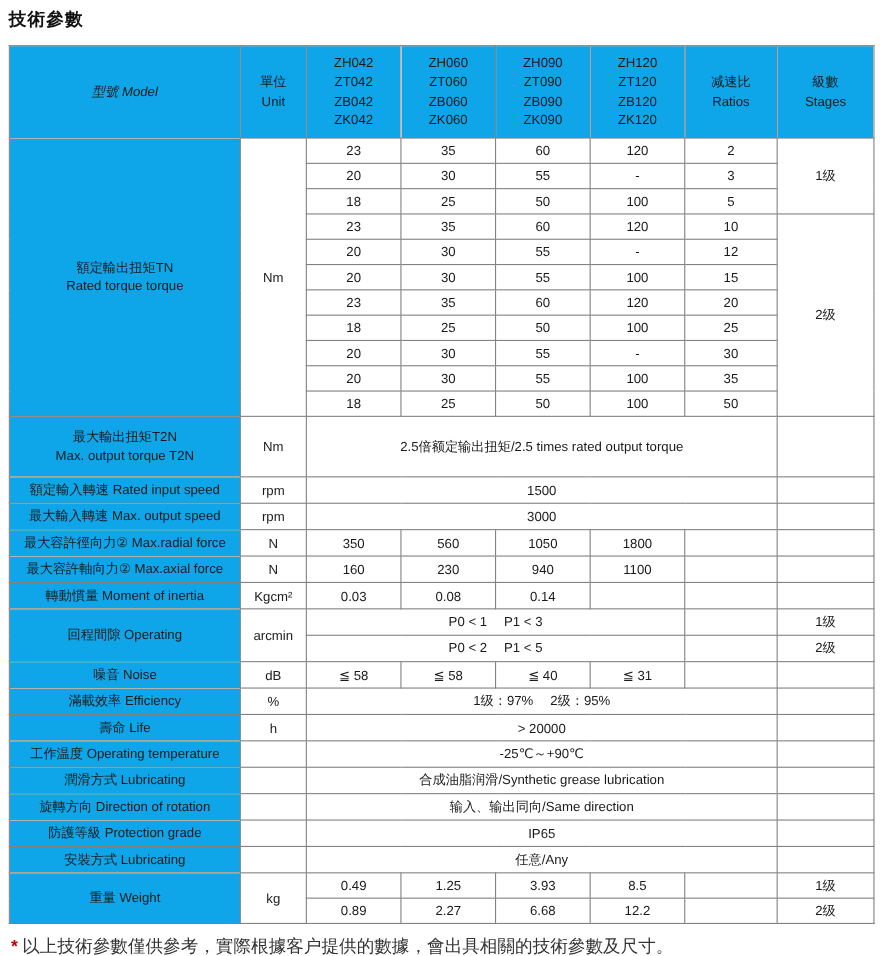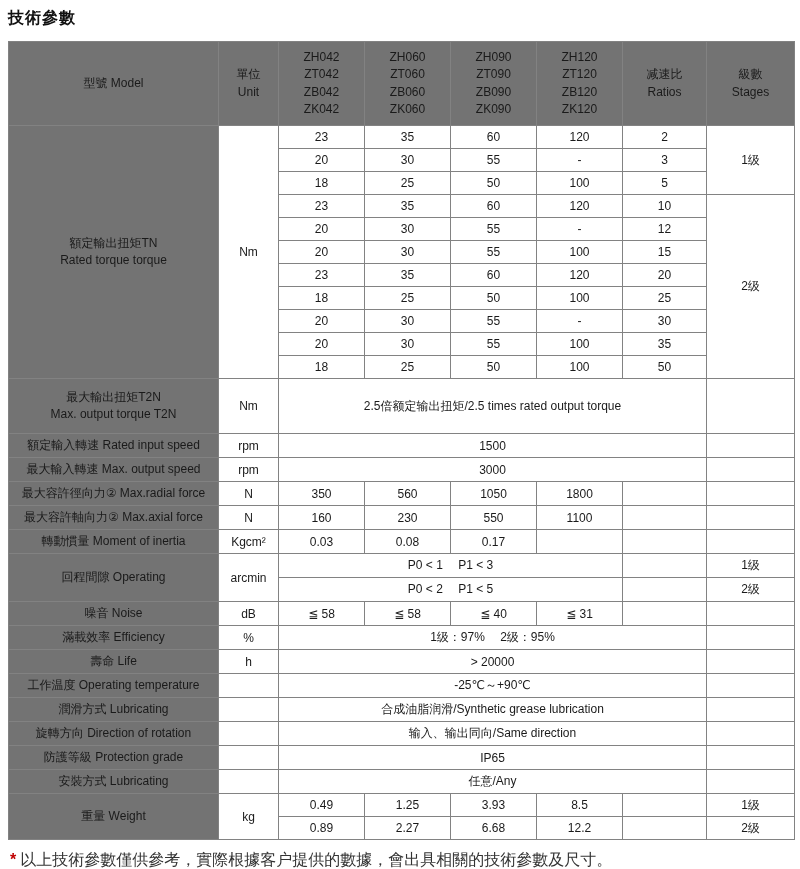--- a/index.html
+++ b/index.html
@@ -17,24 +17,24 @@
     border-collapse:collapse;table-layout:fixed;width:786px;
     font-size:12px;
   }
   table.spec td,table.spec th{
     border:1px solid #828282;
     text-align:center;vertical-align:middle;
     padding:1px 2px;
     font-weight:normal;
     overflow:hidden;
   }
-  .blue{background:#737373;}
+  .blue{background:#0ea5e9;}
   .pre{white-space:pre-line;line-height:1.45;}
   .lbl{text-align:left;padding-left:12px;}
-  .model-h{text-align:left;padding-left:55px;}
+  .model-h{text-align:left;padding-left:55px;font-style:italic;}
   tr.h-hdr{height:84px;}
   tr.h-t{height:23px;}
   tr.h-s{height:24px;}
   tr.h-t2n{height:55px;margin-top:40px;}
   .footnote{
     margin:10px 0 0 2px;font-size:16px;color:#333;
   }
   .footnote .star{color:#c00000;font-weight:bold;margin-right:4px;}
 </style>
 </head>
@@ -196,32 +196,32 @@
       <td>1800</td>
       <td></td>
       <td></td>
     </tr>
 
     <tr class="h-s">
       <td class="blue lbl">最大容許軸向力② Max.axial force</td>
       <td>N</td>
       <td>160</td>
       <td>230</td>
-      <td>550</td>
+      <td>940</td>
       <td>1100</td>
       <td></td>
       <td></td>
     </tr>
 
     <tr class="h-s">
       <td class="blue lbl">轉動慣量 Moment of inertia</td>
       <td>Kgcm²</td>
       <td>0.03</td>
       <td>0.08</td>
-      <td>0.17</td>
+      <td>0.14</td>
       <td></td>
       <td></td>
       <td></td>
     </tr>
 
     <tr class="h-s">
       <td class="blue lbl" rowspan="2">回程間隙 Operating</td>
       <td rowspan="2">arcmin</td>
       <td colspan="4">P0 &lt; 1　 P1 &lt; 3</td>
       <td></td>

